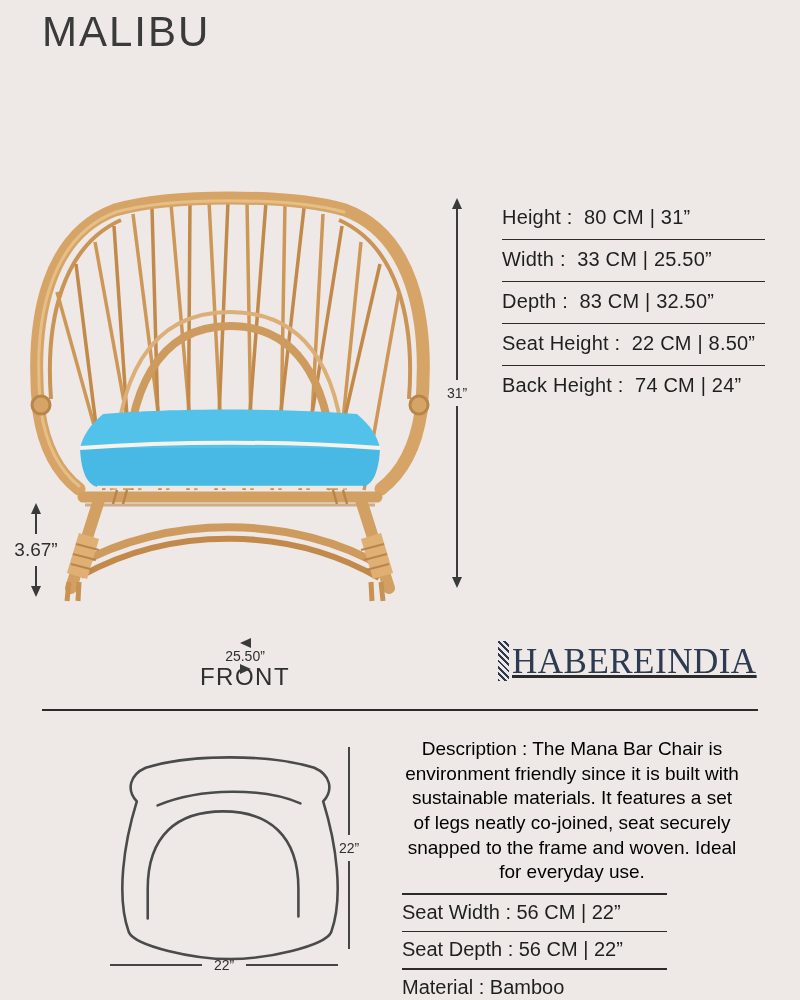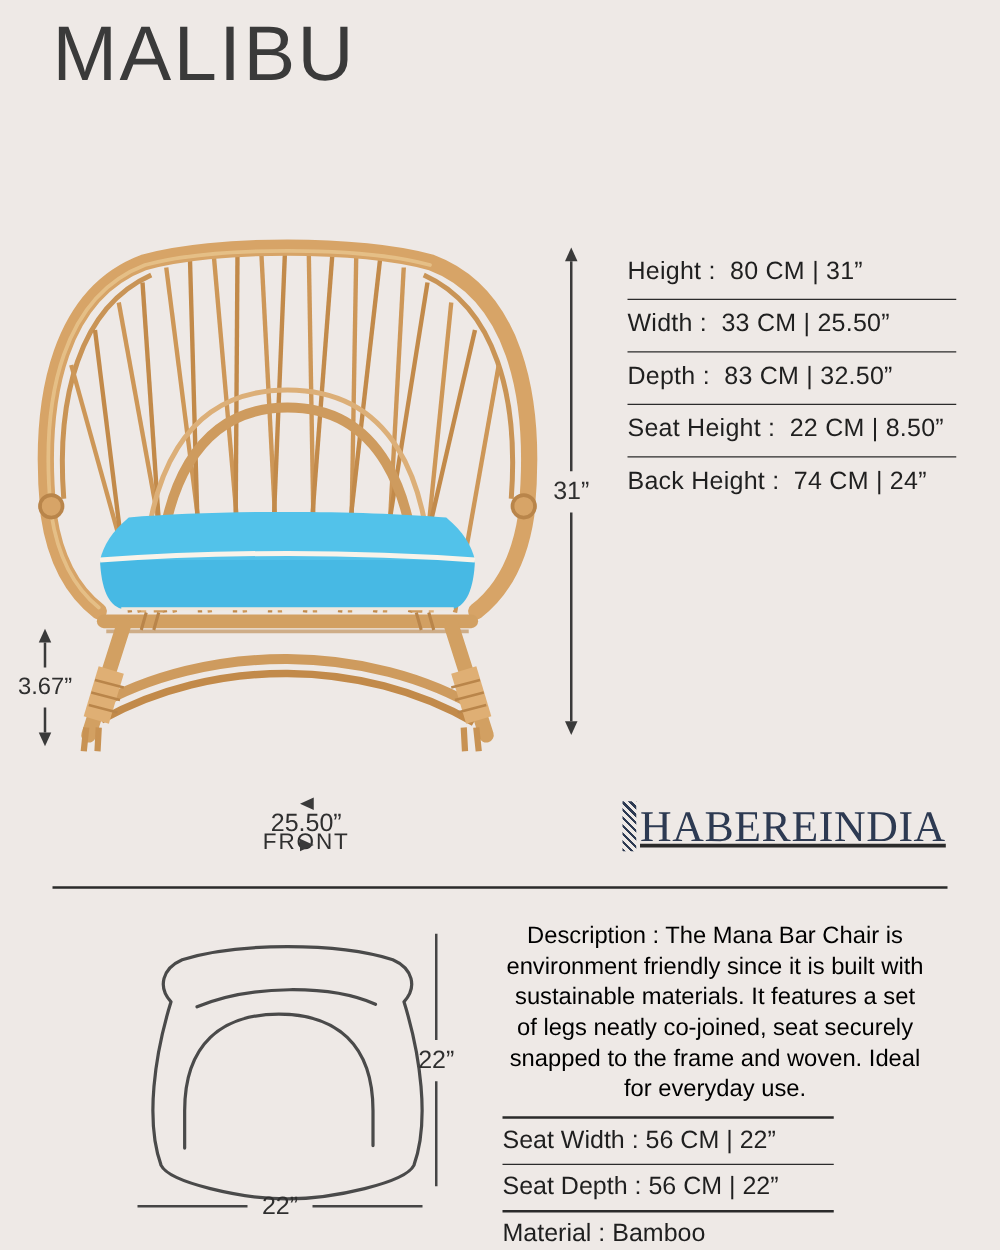--- a/index.html
+++ b/index.html
@@ -4,40 +4,40 @@
 <style>
   * { margin:0; padding:0; box-sizing:border-box; }
   html,body { background:#d8d4d0; }
   .page {
     position:relative; width:800px; height:1000px; margin:0 auto;
     background:#EEE9E6; overflow:hidden;
     font-family:"Liberation Sans","DejaVu Sans",sans-serif; color:#2b2b2b;
   }
   .title {
     position:absolute; left:42px; top:8px;
-    font-size:62px; letter-spacing:2px; color:#3a3a3a; font-weight:400;
+    font-size:42px; letter-spacing:2px; color:#3a3a3a; font-weight:400;
   }
   
   .chair-figure { position:absolute; left:25px; top:183px; width:410px; height:422px; }
   
-  .dim { position:absolute; display:flex; align-items:center; color:#2f2f2f; font-size:20px; }
+  .dim { position:absolute; display:flex; align-items:center; color:#2f2f2f; font-size:14px; }
   .vdim { flex-direction:column; }
   .vdim .seg { width:2px; flex:1; background:#3a3a3a; }
   .hdim .seg { height:2px; flex:1; background:#3a3a3a; }
   .vdim .dlabel { margin:5px 0; }
   .hdim .dlabel { margin:0 12px; }
   .ah-up   { width:0;height:0;border-left:5px solid transparent;border-right:5px solid transparent;border-bottom:11px solid #3a3a3a; }
   .ah-down { width:0;height:0;border-left:5px solid transparent;border-right:5px solid transparent;border-top:11px solid #3a3a3a; }
   .ah-left { width:0;height:0;border-top:5px solid transparent;border-bottom:5px solid transparent;border-right:11px solid #3a3a3a; }
   .ah-right{ width:0;height:0;border-top:5px solid transparent;border-bottom:5px solid transparent;border-left:11px solid #3a3a3a; }
   .dim-31   { left:434px; top:198px; width:46px; height:390px; }
   .dim-850  { left:8px;  top:503px; width:56px; height:94px; font-size:19px; }
   .dim-front-wrap { position:absolute; left:58px; top:638px; width:374px; }
   .dim-front-wrap .hdim { position:relative; width:100%; height:22px; }
-  .front-caption { text-align:center; margin-top:3px; font-size:18px; letter-spacing:1.5px; color:#2f2f2f; }
+  .front-caption { text-align:center; margin-top:3px; font-size:24px; letter-spacing:1.5px; color:#2f2f2f; }
   
   .mline .seg { background:#454545; }
   .vdim.mline .seg { width:1.5px; }
   .hdim.mline .seg { height:1.5px; }
   .dim-tv-depth { left:326px; top:747px; width:46px; height:202px; }
   .dim-tv-width { left:110px; top:951px; width:228px; height:28px; }
   
   .specs { position:absolute; left:502px; top:198px; width:263px; }
   .spec-row {
     font-size:20px; letter-spacing:0.2px; padding:8px 0 10px;

